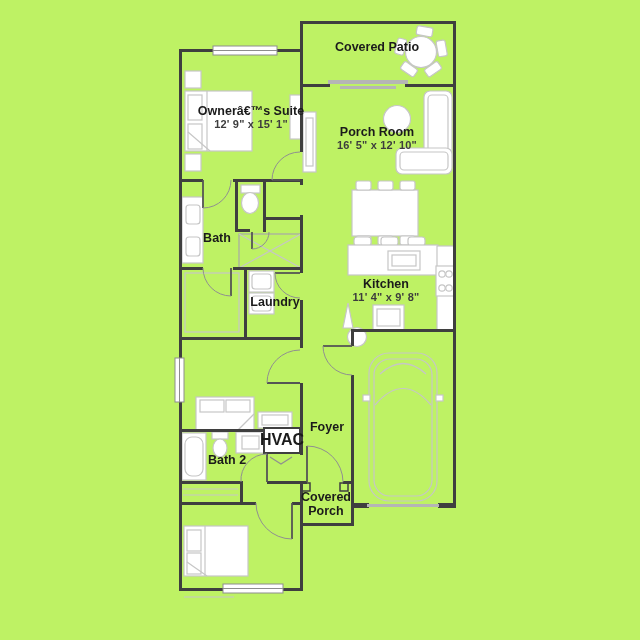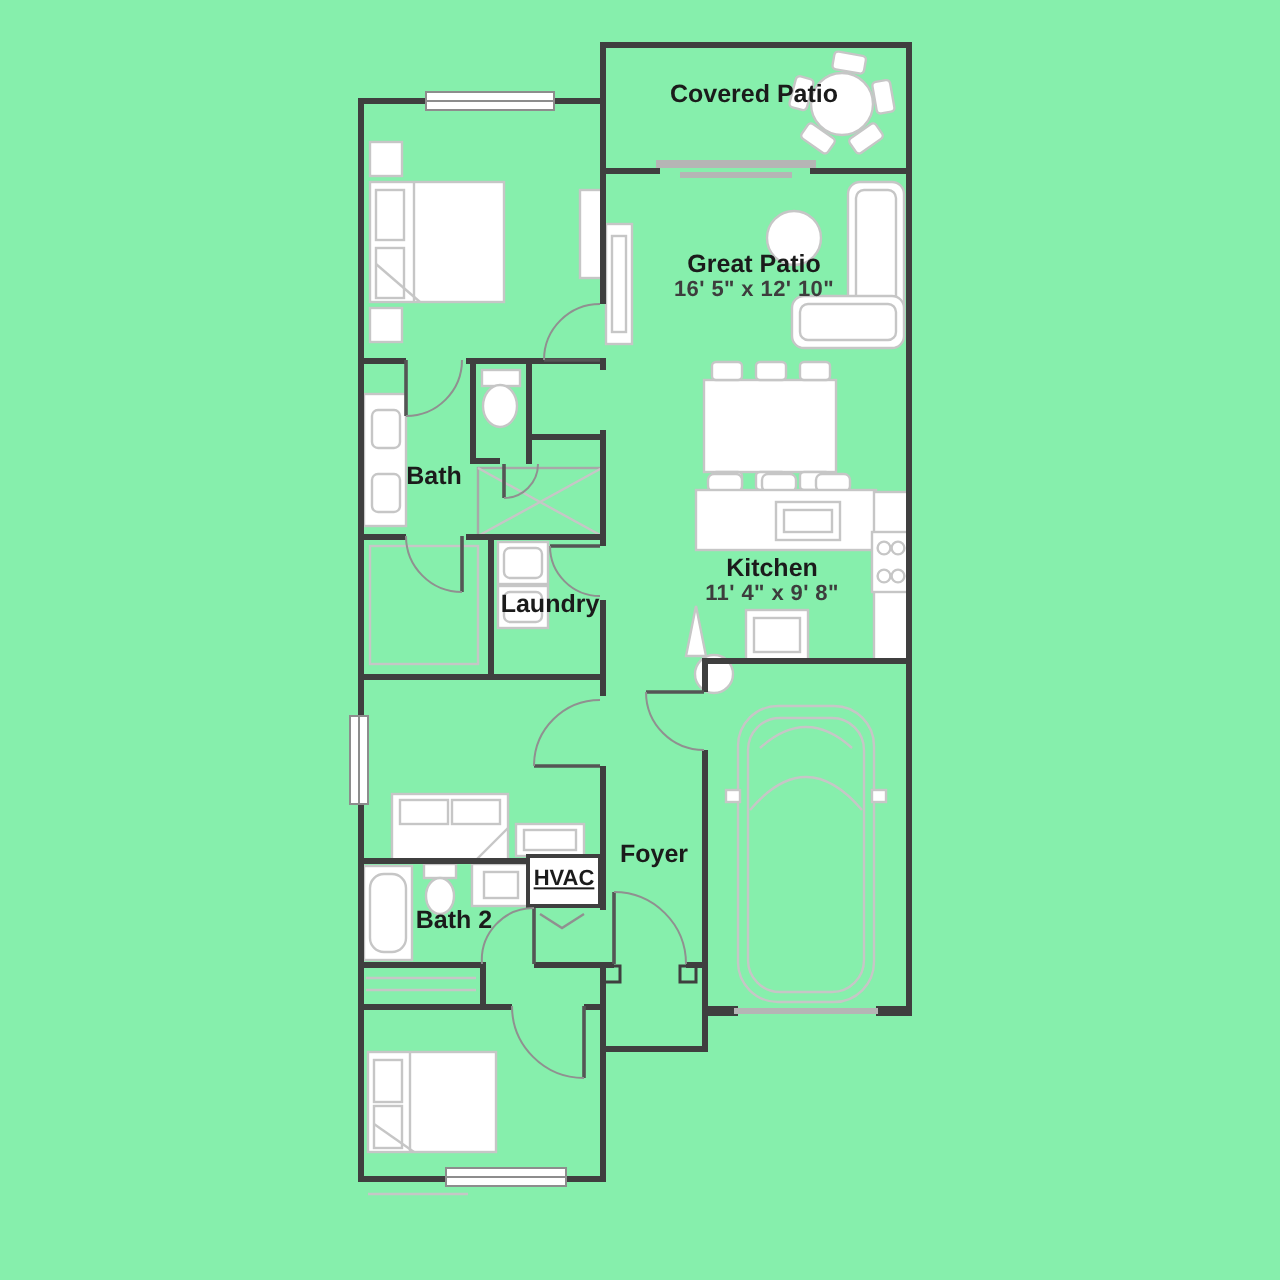--- a/index.html
+++ b/index.html
@@ -1,23 +1,23 @@
 <!DOCTYPE html>
 <html><head>
 <meta charset="utf-8">
 <style>
   html,body{margin:0;padding:0;background:#ffffff;}
-  .plan{position:relative;width:640px;height:640px;background:#86efac;overflow:hidden;
+  .plan{position:relative;width:640px;height:640px;background:#bef264;overflow:hidden;
         font-family:"Liberation Sans", sans-serif;}
   .plan svg{position:absolute;left:0;top:0;}
   .lbl{position:absolute;transform:translate(-50%,-50%);text-align:center;z-index:5;}
   .nm{font-size:12.5px;font-weight:bold;color:#1b1b1b;white-space:nowrap;line-height:1.15;}
   .dm{font-size:11px;font-weight:600;color:#3d3d3d;white-space:nowrap;line-height:1.2;letter-spacing:.2px;}
   .wrap .nm{white-space:normal;width:60px;}
-  .small .nm{font-size:11px;text-decoration:underline;}
+  .small .nm{font-size:16px;}
   .walls rect{fill:#3f3f3f;}
   .furn rect,.furn circle,.furn path,.furn ellipse,.furn line{fill:#ffffff;stroke:#c6c6c6;stroke-width:1.2;}
   .furn .noFill{fill:none;}
   .doors path.arc{fill:none;stroke:#909090;stroke-width:1;}
   .doors line{stroke:#555555;stroke-width:1.8;}
   .win rect{fill:#ffffff;stroke:#8d8d8d;stroke-width:1;}
   .win line{stroke:#8d8d8d;stroke-width:1;}
   .slider rect{fill:#b5b5b5;stroke:none;}
 </style>
 </head>
@@ -303,23 +303,27 @@
       <line x1="292" y1="503" x2="292" y2="539"></line>
       <path class="arc" d="M 256,503 A 36 36 0 0 0 292,539"></path>
     </g>
   </g>
 </svg>
 
   <div class="lbl" style="left:377px;top:47px">
     <div class="nm">Covered Patio</div>
   </div>
 
+  <div class="lbl" style="left:251px;top:118px">
+    <div class="nm">Ownerâ€™s Suite</div>
+    <div class="dm">12' 9" x 15' 1"</div>
+  </div>
 
   <div class="lbl" style="left:377px;top:139px">
-    <div class="nm">Great Patio</div>
+    <div class="nm">Porch Room</div>
     <div class="dm">16' 5" x 12' 10"</div>
   </div>
 
 
   <div class="lbl" style="left:386px;top:291px">
     <div class="nm">Kitchen</div>
     <div class="dm">11' 4" x 9' 8"</div>
   </div>
 
   <div class="lbl" style="left:217px;top:238px">
@@ -338,15 +342,18 @@
 
   <div class="lbl small" style="left:282px;top:440px">
     <div class="nm">HVAC</div>
   </div>
 
   <div class="lbl" style="left:227px;top:460px">
     <div class="nm">Bath 2</div>
   </div>
 
 
+  <div class="lbl wrap" style="left:326px;top:504px">
+    <div class="nm">Covered Porch</div>
+  </div>
 
 
 </div>
 
 </body></html>

